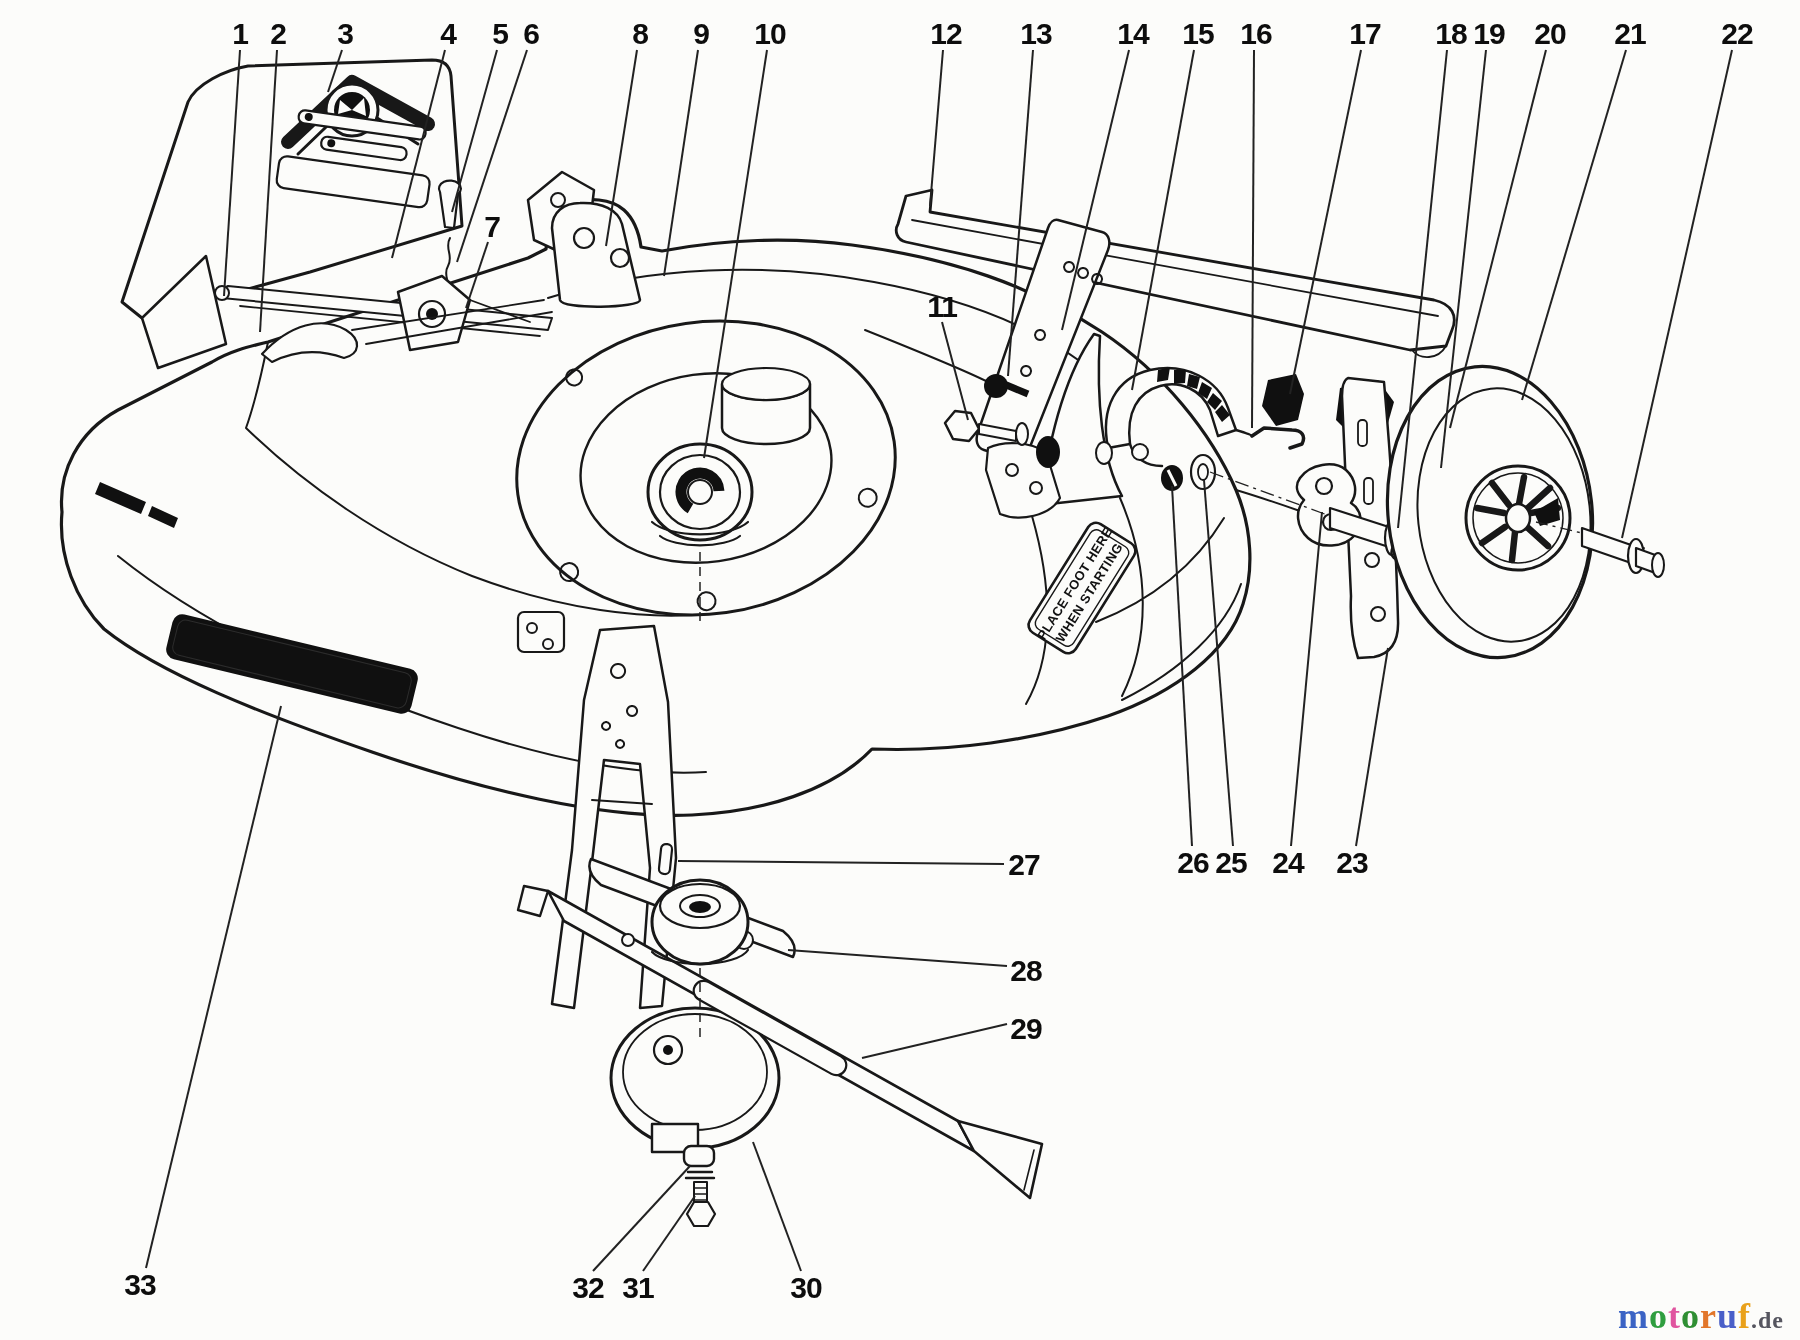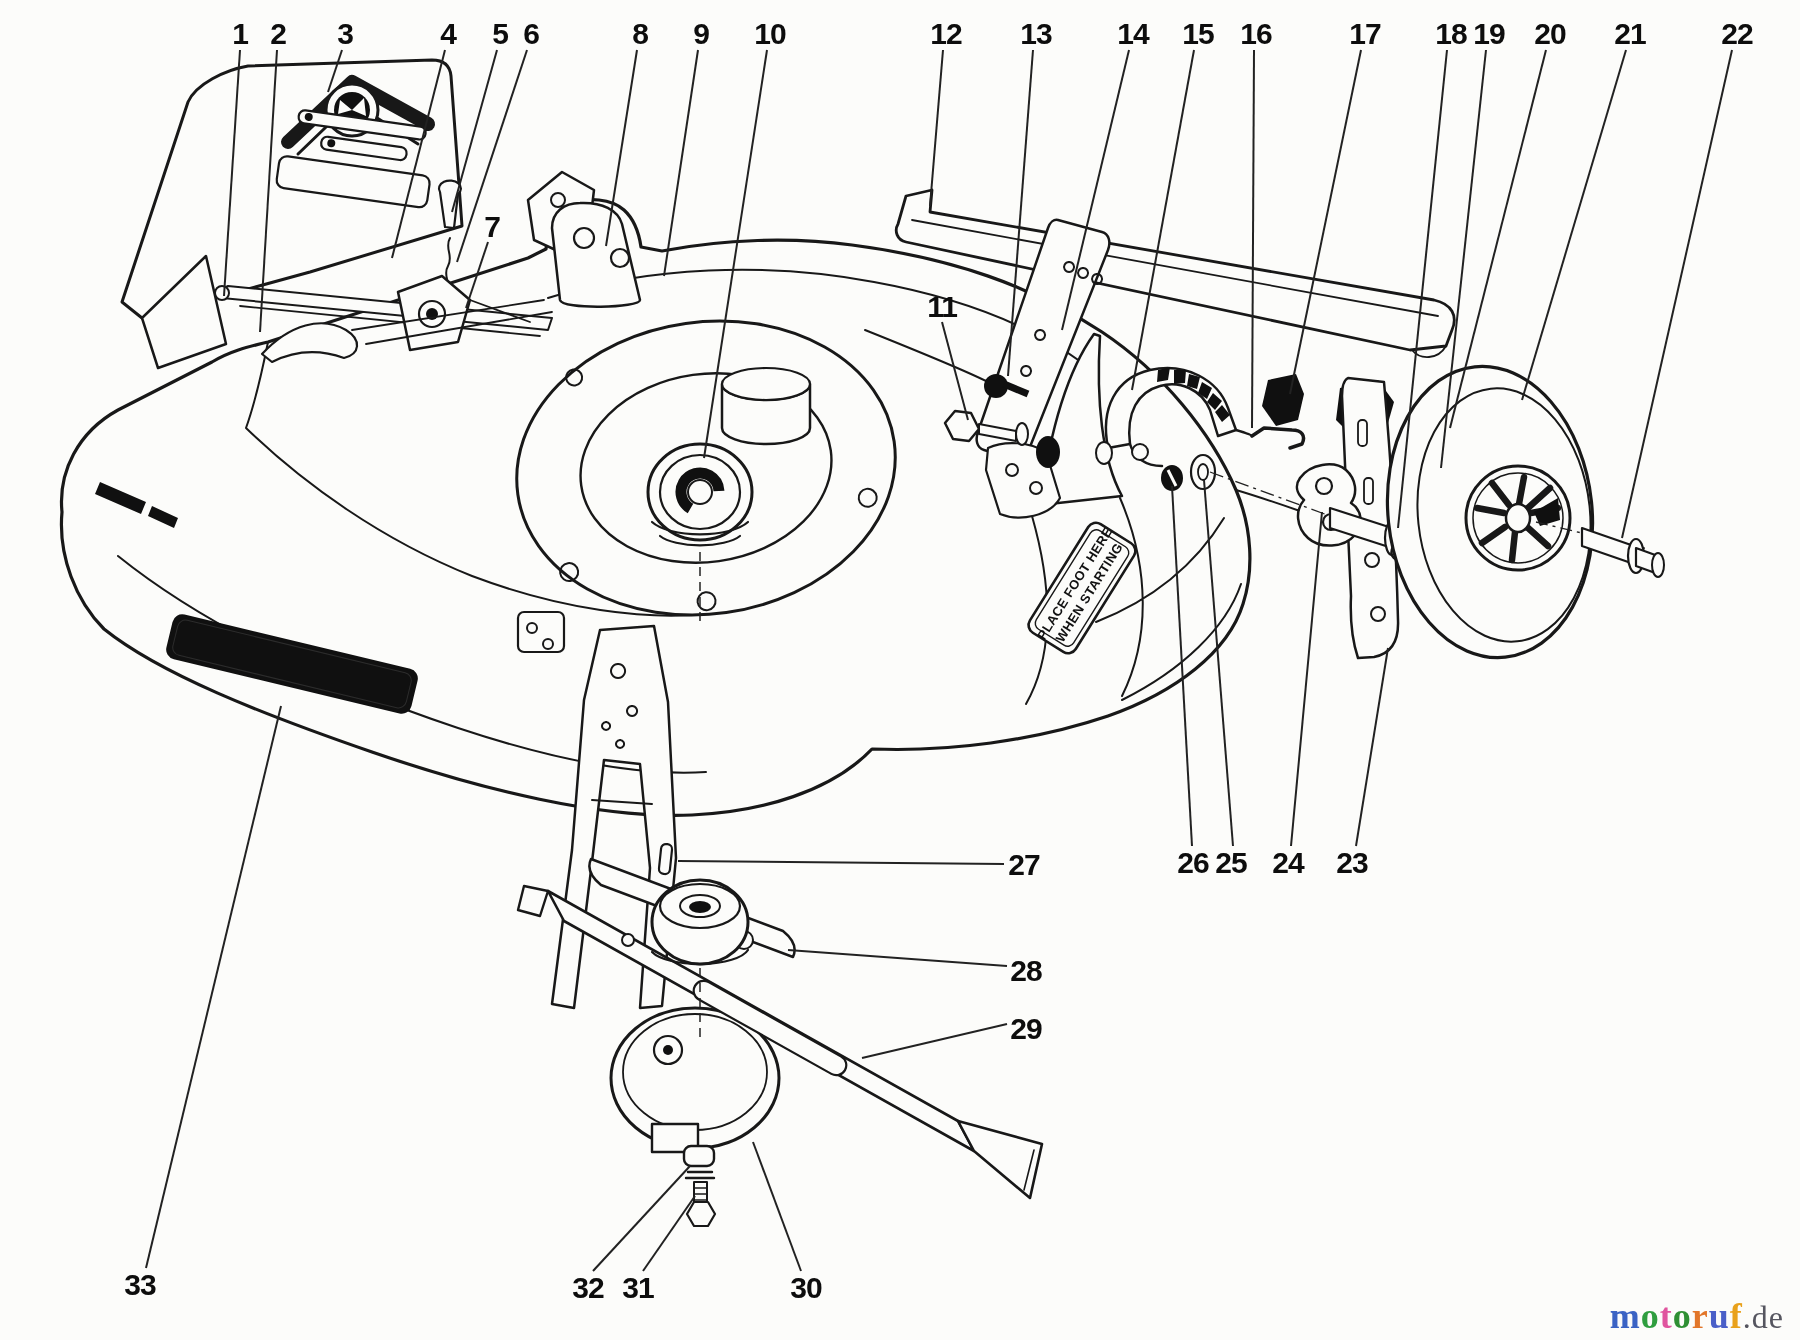--- a/index.html
+++ b/index.html
@@ -9,21 +9,21 @@
   .ln{stroke:#181818;fill:none;stroke-linecap:round;stroke-linejoin:round;}
   .fill-bg{fill:#fcfcfa;}
   .solid{fill:#101010;stroke:none;}
   .leader{stroke:#222;stroke-width:2;fill:none;}
   .callout{font:700 30px "Liberation Sans",sans-serif;fill:#0d0d0d;text-anchor:middle;
            letter-spacing:-1px;}
   .decal-text{font:700 13px "Liberation Sans",sans-serif;fill:#111;text-anchor:middle;
               letter-spacing:.4px;}
   #logo{position:absolute;right:16px;bottom:6px;font-family:"Liberation Serif",serif;
         font-size:36px;font-weight:700;letter-spacing:1px;line-height:1;}
-  #logo .suffix{font-size:32px;font-weight:400;}
+  #logo .suffix{font-size:24px;font-weight:700;}
 </style>
 </head>
 <body>
 
 <div id="stage">
 <svg width="1800" height="1340" viewBox="0 0 1800 1340">
 
   <g>
     <path class="ln" stroke-width="3.2" d="M62,512 C58,472 78,432 118,410 L212,362 C232,350 252,346 268,342 L528,258 L546,249 C548,228 554,212 568,205 C588,196 612,199 624,210 C634,219 639,233 641,247 L662,251 C724,239 792,237 852,245 C952,258 1032,286 1102,332 C1162,372 1211,432 1236,490 C1252,528 1254,570 1243,604 C1228,652 1176,692 1108,716 C1034,741 948,752 872,749 C832,791 762,812 692,815 C602,819 482,790 372,752 C262,714 160,674 104,629 C76,601 58,556 62,512 Z"></path>
     <path class="ln" stroke-width="2" d="M246,428 C304,484 382,540 472,576 C562,610 646,620 706,614 M548,298 C648,266 768,262 874,282 C962,298 1032,326 1084,364 M118,556 C200,622 320,682 458,728 C560,762 644,776 706,772 M1096,622 C1152,600 1196,564 1224,518 M1122,700 C1182,670 1226,628 1241,584 M1032,516 C1056,600 1050,662 1026,704 M1120,498 C1150,568 1150,640 1122,696 M268,342 C262,372 256,400 246,428 M1236,490 C1270,500 1302,512 1332,522 M865,330 C910,348 960,368 988,382"></path>

